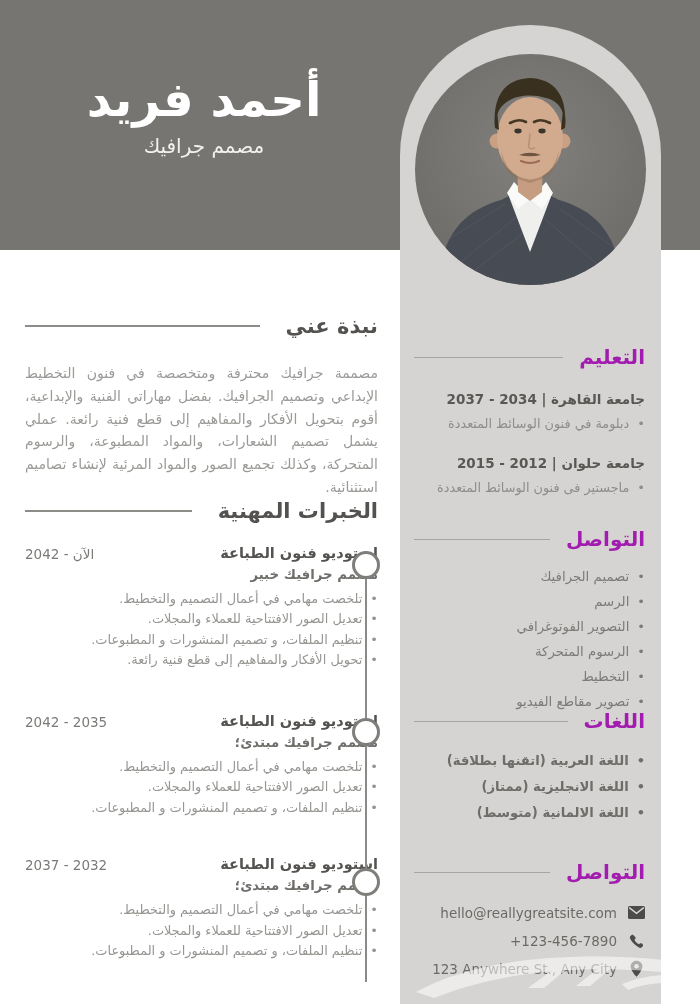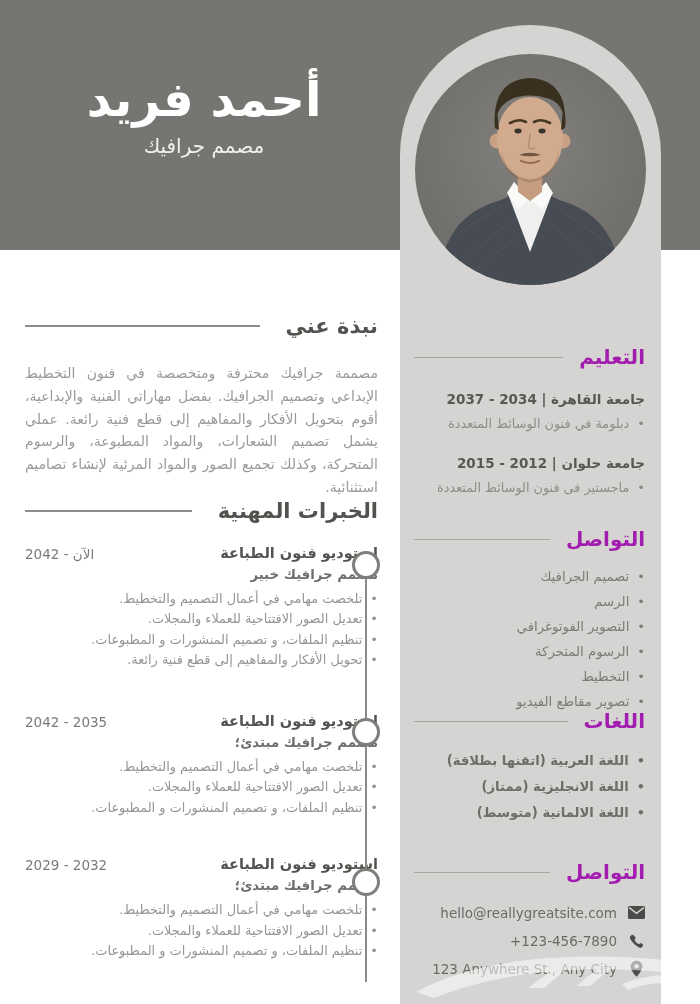--- a/index.html
+++ b/index.html
@@ -107,21 +107,21 @@
       <div class="xp-role">مصمم جرافيك مبتدئ؛</div>
       <div class="xp-bullets">
         <div class="xp-bullet dot">تلخصت مهامي في أعمال التصميم والتخطيط.</div>
         <div class="xp-bullet dot">تعديل الصور الافتتاحية للعملاء والمجلات.</div>
         <div class="xp-bullet dot">تنظيم الملفات، و تصميم المنشورات و المطبوعات.</div>
       </div>
     </div>
 
     <div class="xp-entry e3">
       <div class="xp-title">استوديو فنون الطباعة</div>
-      <div class="xp-date">2029 - 2032</div>
+      <div class="xp-date">2037 - 2032</div>
       <div class="xp-role">مصمم جرافيك مبتدئ؛</div>
       <div class="xp-bullets">
         <div class="xp-bullet dot">تلخصت مهامي في أعمال التصميم والتخطيط.</div>
         <div class="xp-bullet dot">تعديل الصور الافتتاحية للعملاء والمجلات.</div>
         <div class="xp-bullet dot">تنظيم الملفات، و تصميم المنشورات و المطبوعات.</div>
       </div>
     </div>
 
   </div>
 </div>

